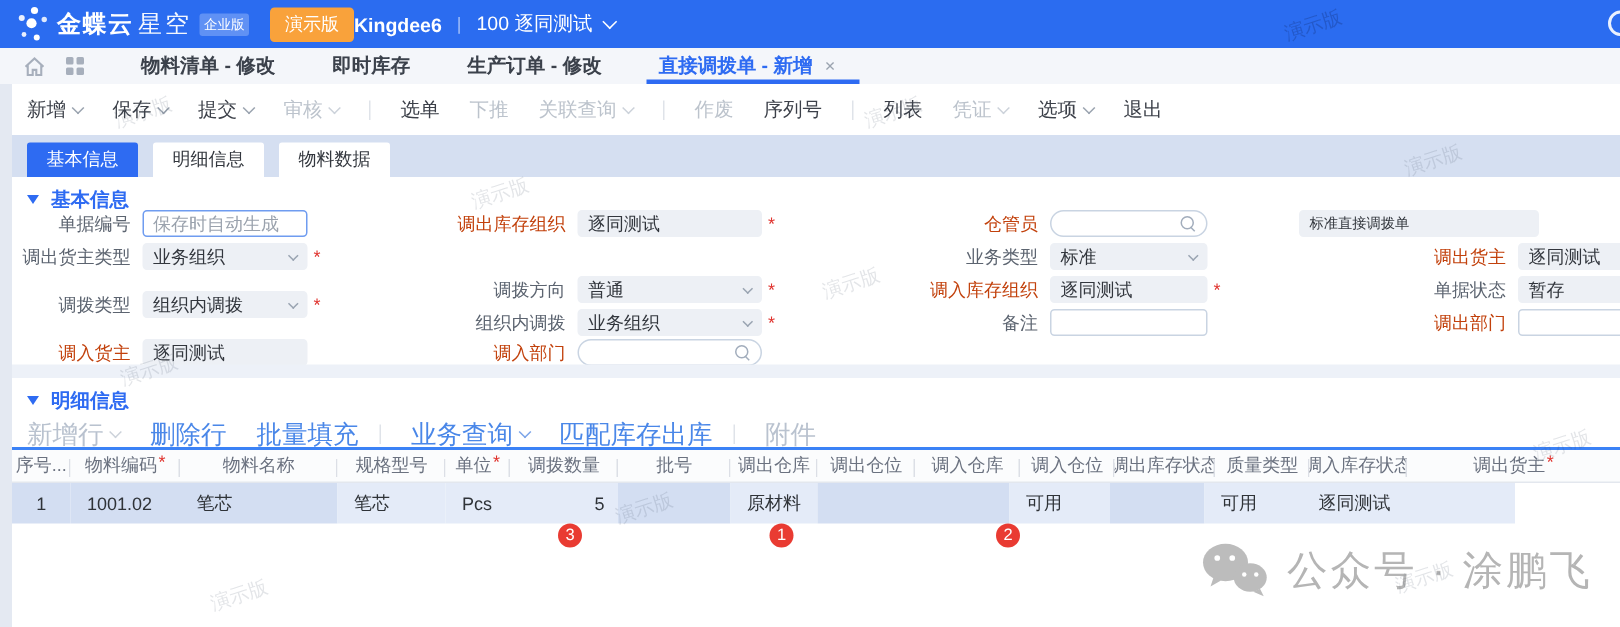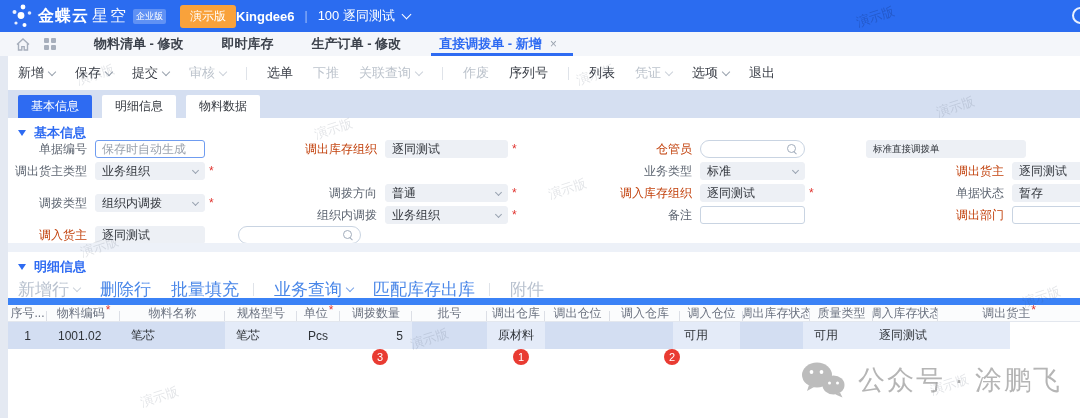--- a/index.html
+++ b/index.html
@@ -96,21 +96,21 @@
   .gtoolbar{ position:absolute; left:0; top:26px; width:1072px; height:22px; display:flex; align-items:center;
              font-size:17px; }
   .gti{ margin-left:20px; color:#4a87e8; display:flex; align-items:center; cursor:pointer; white-space:nowrap;}
   .gti:first-child{ margin-left:10px; }
   .gti.dis{ color:#b9c2cf; }
   .gti .ddc{ border-color:#7ba4e8; }
   .gti.dis .ddc{ border-color:#ccd2da; }
   .gpipe{ width:1px; height:13px; background:#dfe3e9; margin-left:14px; }
 
   .tbl{ position:absolute; left:0; top:46px; width:1072px; }
-  .thead{ display:flex; height:24px; background:#fbfcfd; border-top:7px solid #3b82f6;
+  .thead{ display:flex; height:24px; background:#fbfcfd; border-top:2px solid #3b82f6;
           border-bottom:1px solid #e3e7ee; }
   .th{ position:relative; display:flex; align-items:center; justify-content:center;
        font-size:12px; color:#6b7280; white-space:nowrap; overflow:hidden; }
   .th::after{ content:""; position:absolute; right:0; top:6px; width:1px; height:12px; background:#dcdfe6; }
   .th:last-child::after{ display:none; }
   .hreq{ color:#e0342f; font-style:normal; margin-left:1px; position:relative; top:-3px; }
   .hreq::before{ content:"*"; }
   .trow{ display:flex; height:27px; }
   .td{ display:flex; align-items:center; padding-left:11px; font-size:12px; color:#2f3338;
        white-space:nowrap; overflow:hidden; }
@@ -334,20 +334,21 @@
       <span class="fctl inp" style="width:160px"></span>
     </div>
 
     <div class="fi" style="left:0;top:108px;">
       <span class="flabel lk" style="width:87px">调入货主</span>
       <span class="fctl ro" style="width:110px">
           <span>逐同测试</span>
         </span>
     </div>
     <div class="fi" style="left:230px;top:108px;">
+      <span class="flabel lk" style="width:147px">调入部门</span>
       <span class="fctl srch" style="width:123px">
           <i class="mag"></i>
         </span>
     </div>
   </div>
 
   <div class="band"></div>
 
   <div class="panel-detail">
     <div class="sec-title pd-title">

